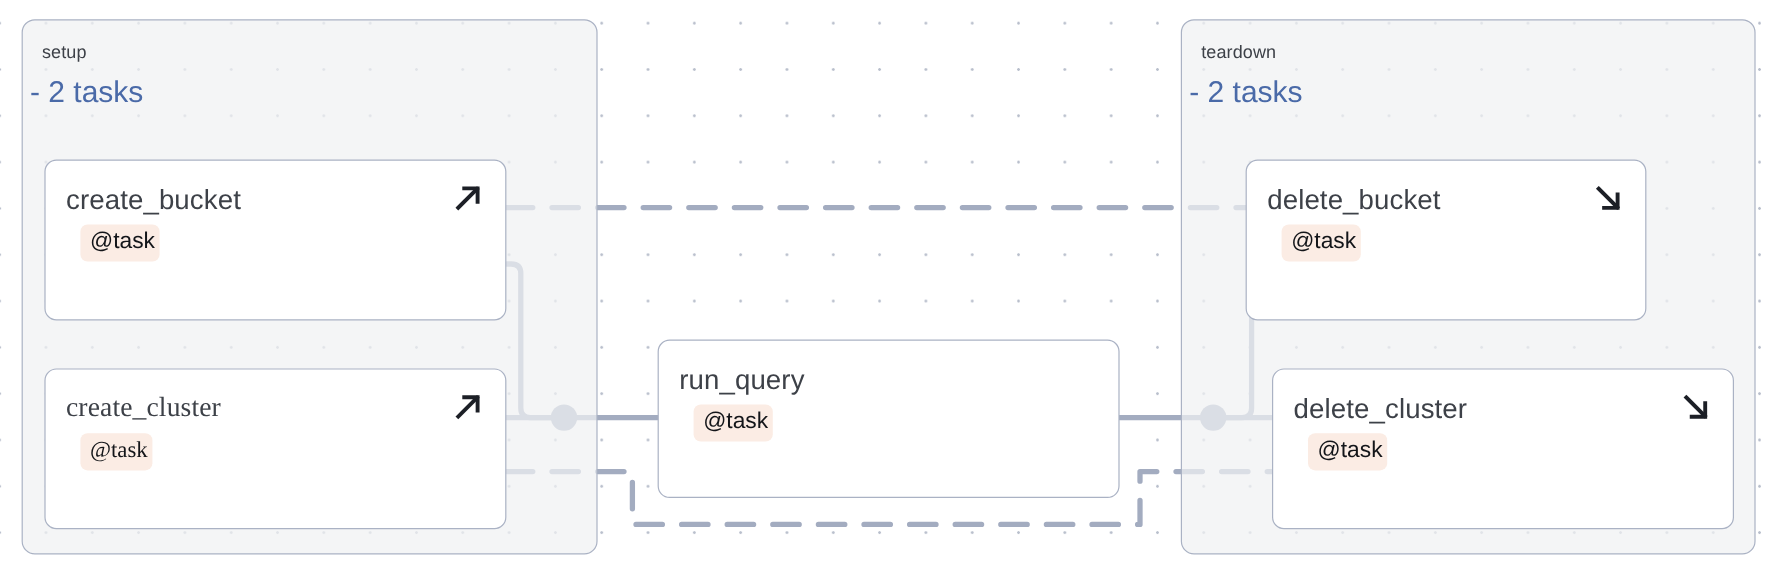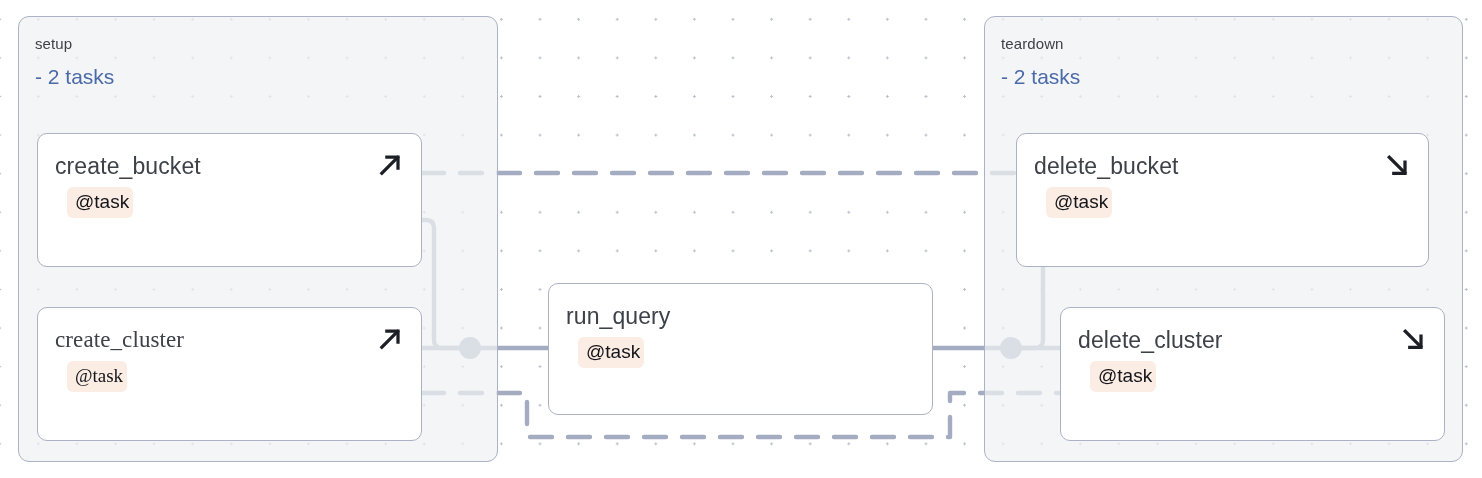--- a/index.html
+++ b/index.html
@@ -46,23 +46,23 @@
     left: 16px;
     top: 13px;
     font-size: 15px;
     line-height: 28px;
     color: #3d4148;
     letter-spacing: 0.1px;
     white-space: nowrap;
   }
   .group-sub {
     position: absolute;
-    left: 16px;
+    left: 6px;
     top: 47px;
-    font-size: 21px;
+    font-size: 25px;
     line-height: 26px;
     color: #4a6aa8;
     white-space: nowrap;
   }
 
   
   .node {
     position: absolute;
     box-sizing: border-box;
     background: #ffffff;
@@ -157,21 +157,21 @@
         <path d="M9.5 5.6 L18.4 5.6 L18.4 14.5"></path>
       </svg>
     </span>
   </div>
 
   <div class="node" style="left:548px; top:283px; width:385px; height:132px;">
     <div class="node-title">run_query</div>
     <div class="badge">@task</div>
   </div>
 
-  <div class="node" style="left:1016px; top:133px; width:413px; height:134px;">
+  <div class="node" style="left:1038px; top:133px; width:334px; height:134px;">
     <div class="node-title">delete_bucket</div>
     <div class="badge">@task</div>
     <span class="node-arrow">
       <svg viewBox="0 0 24 24" width="30" height="30" fill="none" stroke="#1c1f26" stroke-width="2.6" stroke-linecap="square" stroke-linejoin="miter">
         <path d="M5.8 5.8 L18.2 18.2"></path>
         <path d="M9.4 18.6 L18.4 18.6 L18.4 9.6"></path>
       </svg>
     </span>
   </div>
 

